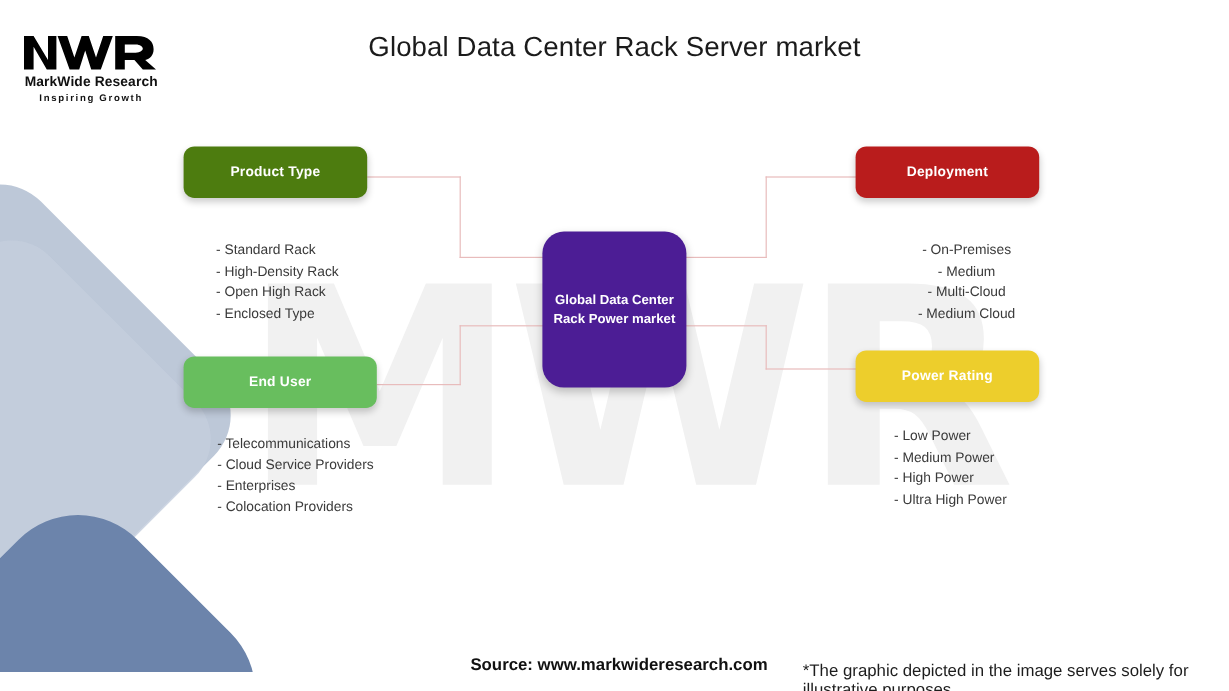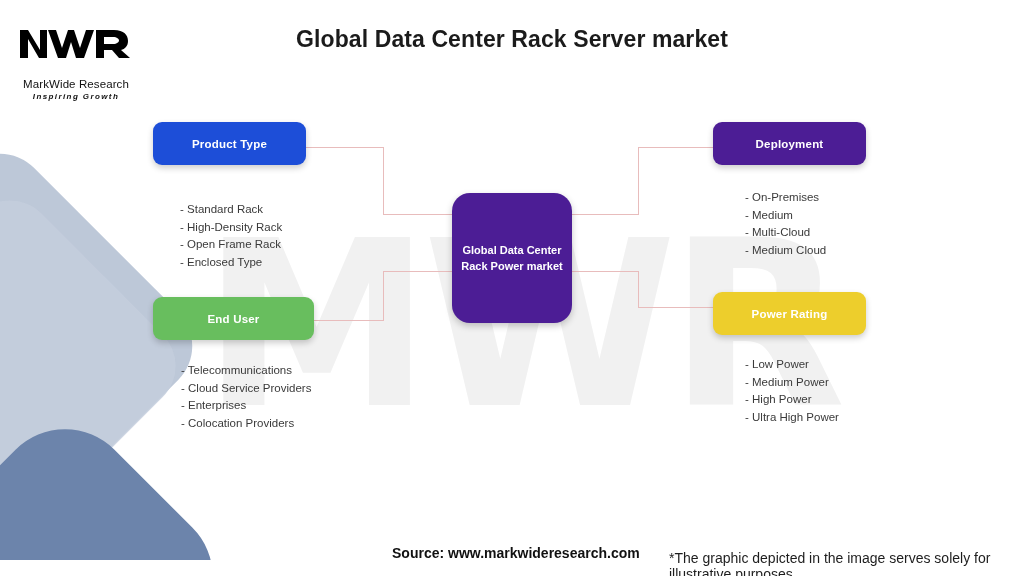--- a/index.html
+++ b/index.html
@@ -84,44 +84,43 @@
     left: 14px;
     top: 22px;
     width: 124px;
     text-align: center;
   }
   #logo-mark {
     display: block;
   }
   .logo-name {
     font-size: 11.5px;
-    font-weight: 400;
+    font-weight: 700;
     color: #111111;
     letter-spacing: 0.1px;
-    margin-top: 16px;
+    margin-top: 1px;
     line-height: 13px;
   }
   .logo-tag {
     font-size: 8px;
     font-weight: 700;
     color: #111111;
     letter-spacing: 1.4px;
     line-height: 11px;
-    font-style: italic;
   }
 
   
   #title {
     position: absolute;
     left: 0;
     top: 26px;
     width: 1024px;
     text-align: center;
     font-size: 23px;
-    font-weight: 700;
+    font-weight: 400;
     color: #1b1b1b;
     letter-spacing: 0.1px;
   }
 
   
   .conn {
     position: absolute;
     background: #e8bcbc;
     pointer-events: none;
   }
@@ -173,26 +172,26 @@
     list-style: none;
   }
   .cat-list li {
     font-size: 11.5px;
     color: #3a3a3a;
     line-height: 17.5px;
     white-space: nowrap;
   }
 
   #cat-product-type { left: 153px; top: 122px; width: 153px; }
-  #cat-product-type .cat-pill { background: #1d4ed8; }
+  #cat-product-type .cat-pill { background: #4d7c0f; }
   #cat-product-type .cat-list { margin-top: 36px; padding-left: 27px; }
 
   #cat-deployment { left: 713px; top: 122px; width: 153px; }
-  #cat-deployment .cat-pill { background: #4c1d95; }
-  #cat-deployment .cat-list { margin-top: 24px; padding-left: 32px; }
+  #cat-deployment .cat-pill { background: #b91c1c; }
+  #cat-deployment .cat-list { margin-top: 36px; padding-left: 32px; text-align: center; }
 
   #cat-end-user { left: 153px; top: 297px; width: 161px; }
   #cat-end-user .cat-pill { background: #68be5e; }
   #cat-end-user .cat-list { margin-top: 22px; padding-left: 28px; }
 
   #cat-power-rating { left: 713px; top: 292px; width: 153px; }
   #cat-power-rating .cat-pill { background: #edce2c; }
   #cat-power-rating .cat-list { margin-top: 21px; padding-left: 32px; }
 
   
@@ -261,21 +260,21 @@
     </div>
   </div>
 
   <div class="cat" id="cat-product-type">
     <div class="cat-pill">
       <span>Product Type</span>
     </div>
     <ul class="cat-list">
       <li>- Standard Rack</li>
       <li>- High-Density Rack</li>
-      <li>- Open Frame Rack</li>
+      <li>- Open High Rack</li>
       <li>- Enclosed Type</li>
     </ul>
   </div>
 
   <div class="cat" id="cat-deployment">
     <div class="cat-pill">
       <span>Deployment</span>
     </div>
     <ul class="cat-list">
       <li>- On-Premises</li>

